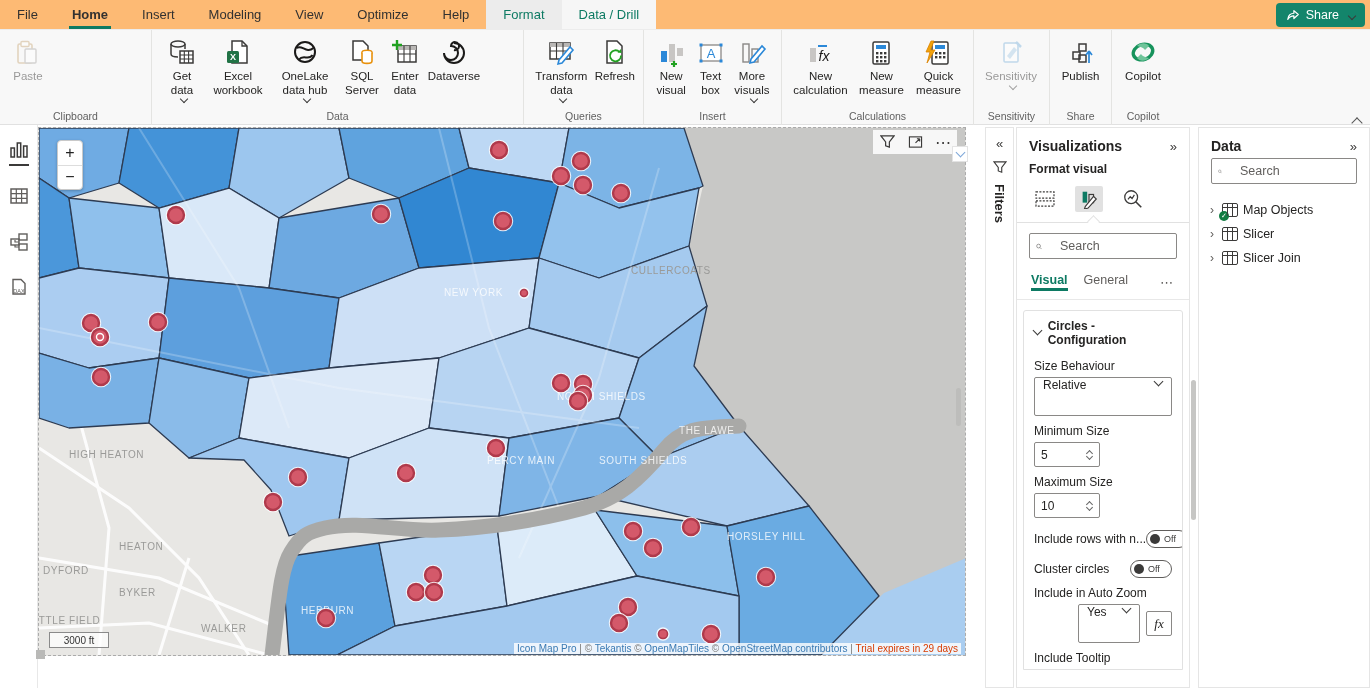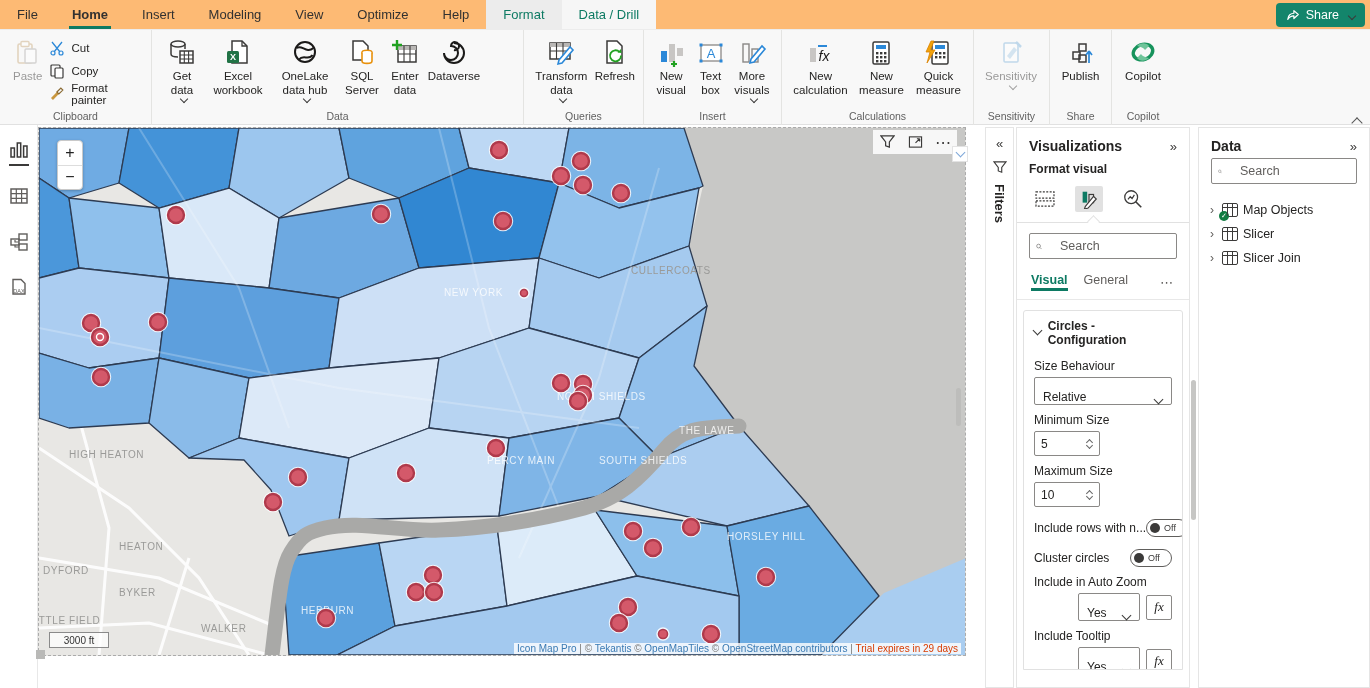--- a/index.html
+++ b/index.html
@@ -72,21 +72,21 @@
   .searchbox input{border:none;outline:none;font-size:12.5px;width:110px;color:#252423;background:transparent;font-family:inherit;}
   .searchbox input::placeholder{color:#605e5c;}
   #vis-tabs{display:flex;align-items:center;gap:16px;padding:4px 14px 8px 14px;border-bottom:1px solid #e8e8e8;}
   .vtab{font-size:12.5px;color:#605e5c;position:relative;padding-bottom:4px;}
   .vtab.active{color:#0d7a63;font-weight:bold;}
   .vtab.active::after{content:"";position:absolute;left:0;right:0;bottom:0;height:3px;background:#0d7a63;}
   #vis-tabs .dots{margin-left:auto;color:#605e5c;font-size:13px;letter-spacing:2px;}
   #cfg-card{margin:10px 6px 0 6px;border:1px solid #e1e1e1;border-radius:3px 3px 0 0;padding:8px 10px;height:360px;overflow:hidden;}
   .cfg-title{display:flex;align-items:center;gap:6px;font-size:12px;font-weight:bold;margin-bottom:12px;}
   .fld-label{font-size:12px;margin:8px 0 4px 0;color:#252423;}
-  .dropdown{height:28px;border:1px solid #8a8886;border-radius:2px;display:flex;align-items:flex-end;padding:0 8px;font-size:12px;justify-content:space-between;background:#fff;}
+  .dropdown{height:39px;border:1px solid #8a8886;border-radius:2px;display:flex;align-items:flex-start;padding:0 8px;font-size:12px;justify-content:space-between;background:#fff;}
   .dd-chev{width:8px;height:8px;position:relative;}
   .dd-chev::after{content:"";position:absolute;left:0;top:0;width:6px;height:6px;border-right:1.3px solid #3b3a39;border-bottom:1.3px solid #3b3a39;transform:rotate(45deg);}
   .spin{width:66px;height:25px;border:1px solid #8a8886;border-radius:2px;display:flex;align-items:center;padding:0 6px;font-size:12px;justify-content:space-between;background:#fff;}
   .spin .arrows{display:flex;flex-direction:column;gap:1px;}
   .spin .arrows i{display:block;width:6px;height:4px;position:relative;}
   .spin .arrows i.up::after{content:"";position:absolute;left:0;top:1px;width:4px;height:4px;border-left:1.2px solid #666;border-top:1.2px solid #666;transform:rotate(45deg);}
   .spin .arrows i.dn::after{content:"";position:absolute;left:0;top:-1px;width:4px;height:4px;border-right:1.2px solid #666;border-bottom:1.2px solid #666;transform:rotate(45deg);}
   .toggle-row{display:flex;align-items:center;justify-content:space-between;margin-top:12px;}
   .toggle-row .fld-label{margin:0;white-space:nowrap;}
   .toggle{width:42px;height:18px;border:1px solid #605e5c;border-radius:9px;display:flex;align-items:center;padding:0 3px;gap:4px;background:#fff;flex:none;}
@@ -133,44 +133,20 @@
   <div class="grp" style="width:152px">
     <div class="rbtn disabled" style="width:44px">
       <span class="ric">
         <svg width="30" height="30" viewBox="0 0 30 30">
             <rect x="5" y="6" width="14" height="19" rx="1.5" fill="none" stroke="#c8a878" stroke-width="1.6"></rect>
             <rect x="8" y="3.5" width="8" height="5" rx="1" fill="#fff" stroke="#c8a878" stroke-width="1.4"></rect>
             <rect x="12" y="11" width="11" height="14" rx="1" fill="#fff" stroke="#a8a6a4" stroke-width="1.4"></rect>
           </svg>
       </span>
       <span>Paste</span>
-    </div>
-    <div class="srow">
-      <div class="sbtn">
-        <svg width="16" height="16" viewBox="0 0 16 16">
-            <path d="M3 2 L11 12 M13 2 L5 12" stroke="#2b88d8" stroke-width="1.3"></path>
-            <circle cx="4" cy="13" r="2" fill="none" stroke="#2b88d8" stroke-width="1.2"></circle>
-            <circle cx="12" cy="13" r="2" fill="none" stroke="#2b88d8" stroke-width="1.2"></circle>
-          </svg>
-        <span>Cut</span>
-      </div>
-      <div class="sbtn">
-        <svg width="16" height="16" viewBox="0 0 16 16">
-            <rect x="2" y="2" width="9" height="11" rx="1" fill="none" stroke="#3b3a39" stroke-width="1.2"></rect>
-            <rect x="6" y="5" width="8" height="10" rx="1" fill="#fff" stroke="#3b3a39" stroke-width="1.2"></rect>
-          </svg>
-        <span>Copy</span>
-      </div>
-      <div class="sbtn">
-        <svg width="16" height="16" viewBox="0 0 16 16">
-            <path d="M2 12 L8 6 L10 8 L4 14 Z" fill="#c9973f"></path>
-            <path d="M8 6 L12 2 L14 4 L10 8 Z" fill="none" stroke="#8a6a33" stroke-width="1.2"></path>
-          </svg>
-        <span>Format painter</span>
-      </div>
     </div>
     <div class="grp-label">Clipboard</div>
   </div>
 
   <div class="grp" style="width:372px">
     <div class="rbtn" style="width:48px">
       <span class="ric">
         <svg width="30" height="30" viewBox="0 0 30 30">
             <ellipse cx="11" cy="6" rx="7" ry="3" fill="none" stroke="#3b3a39" stroke-width="1.5"></ellipse>
             <path d="M4 6 V16 C4 18 7 19 11 19" fill="none" stroke="#3b3a39" stroke-width="1.5"></path>

